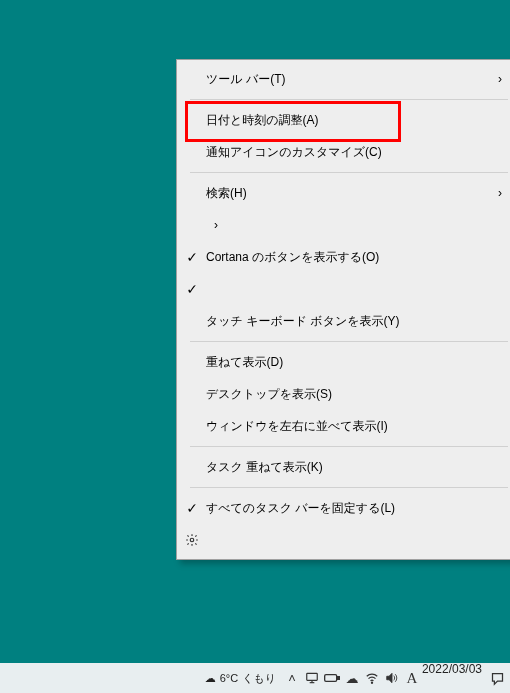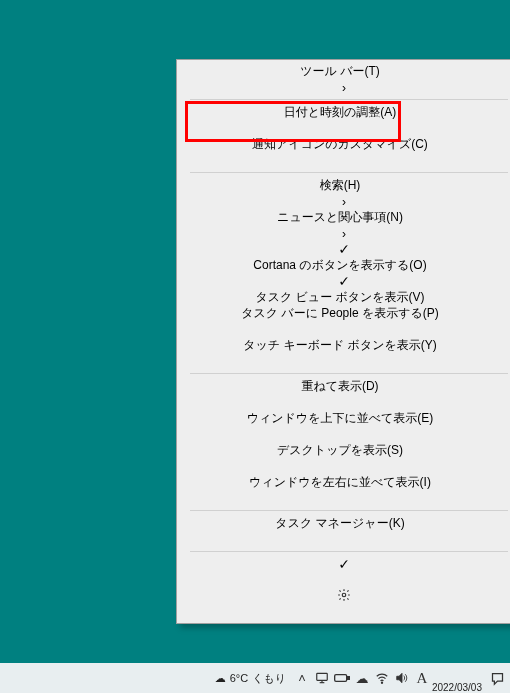--- a/index.html
+++ b/index.html
@@ -27,21 +27,20 @@
     border: 1px solid #a0a0a0;
     box-shadow: 4px 4px 6px rgba(0,0,0,0.25);
     padding: 3px 1px;
   }
   .menu-item {
     display: flex;
     align-items: center;
     height: 32px;
     color: #000;
     position: relative;
-    flex-direction: column;
   }
   .menu-item .check {
     width: 28px;
     display: flex;
     justify-content: center;
     align-items: center;
     color: #000;
     font-size: 14px;
   }
   .menu-item .label {
@@ -89,24 +88,24 @@
     display: flex;
     justify-content: center;
     align-items: center;
     height: 100%;
     font-size: 13px;
     color: #333;
   }
   .clock {
     display: flex;
     flex-direction: column;
-    justify-content: flex-end;
+    justify-content: flex-start;
     align-items: center;
     line-height: 1.05;
-    font-size: 10px;
+    font-size: 12px;
     padding: 0 2px 0 0;
     height: 100%;
   }
   .action-center {
     width: 26px;
     display: flex;
     justify-content: center;
     align-items: center;
     height: 100%;
   }
@@ -144,73 +143,62 @@
         <span class="arrow"></span>
       </div>
       <div class="menu-sep"></div>
       <div class="menu-item">
         <span class="check"></span>
         <span class="label">検索(H)</span>
         <span class="arrow">›</span>
       </div>
       <div class="menu-item">
         <span class="check"></span>
-        <span class="label">ニュースと関心事項(N)</span>
         <span class="arrow">›</span>
       </div>
       <div class="menu-item">
         <span class="check">✓</span>
         <span class="label">Cortana のボタンを表示する(O)</span>
         <span class="arrow"></span>
       </div>
       <div class="menu-item">
         <span class="check">✓</span>
-        <span class="label">タスク ビュー ボタンを表示(V)</span>
-        <span class="arrow"></span>
-      </div>
-      <div class="menu-item">
-        <span class="check"></span>
-        <span class="label">タスク バーに People を表示する(P)</span>
         <span class="arrow"></span>
       </div>
       <div class="menu-item">
         <span class="check"></span>
         <span class="label">タッチ キーボード ボタンを表示(Y)</span>
         <span class="arrow"></span>
       </div>
       <div class="menu-sep"></div>
       <div class="menu-item">
         <span class="check"></span>
         <span class="label">重ねて表示(D)</span>
         <span class="arrow"></span>
       </div>
       <div class="menu-item">
         <span class="check"></span>
-        <span class="label">ウィンドウを上下に並べて表示(E)</span>
-        <span class="arrow"></span>
-      </div>
-      <div class="menu-item">
-        <span class="check"></span>
         <span class="label">デスクトップを表示(S)</span>
         <span class="arrow"></span>
       </div>
       <div class="menu-item">
         <span class="check"></span>
         <span class="label">ウィンドウを左右に並べて表示(I)</span>
         <span class="arrow"></span>
       </div>
       <div class="menu-sep"></div>
       <div class="menu-item">
         <span class="check"></span>
-        <span class="label">タスク マネージャー(K)</span>
+        <span class="label">タスク 重ねて表示(K)</span>
         <span class="arrow"></span>
       </div>
       <div class="menu-sep"></div>
       <div class="menu-item">
         <span class="check">✓</span>
+        <span class="label">すべてのタスク バーを固定する(L)</span>
         <span class="arrow"></span>
       </div>
       <div class="menu-item">
         <span class="check gear-icon">
           <svg viewBox="0 0 24 24" fill="none" stroke="#333" stroke-width="2">
             <circle cx="12" cy="12" r="3"></circle>
             <path d="M12 2v3M12 19v3M4.2 4.2l2.1 2.1M17.7 17.7l2.1 2.1M2 12h3M19 12h3M4.2 19.8l2.1-2.1M17.7 6.3l2.1-2.1"></path>
           </svg>
         </span>
         <span class="arrow"></span>

